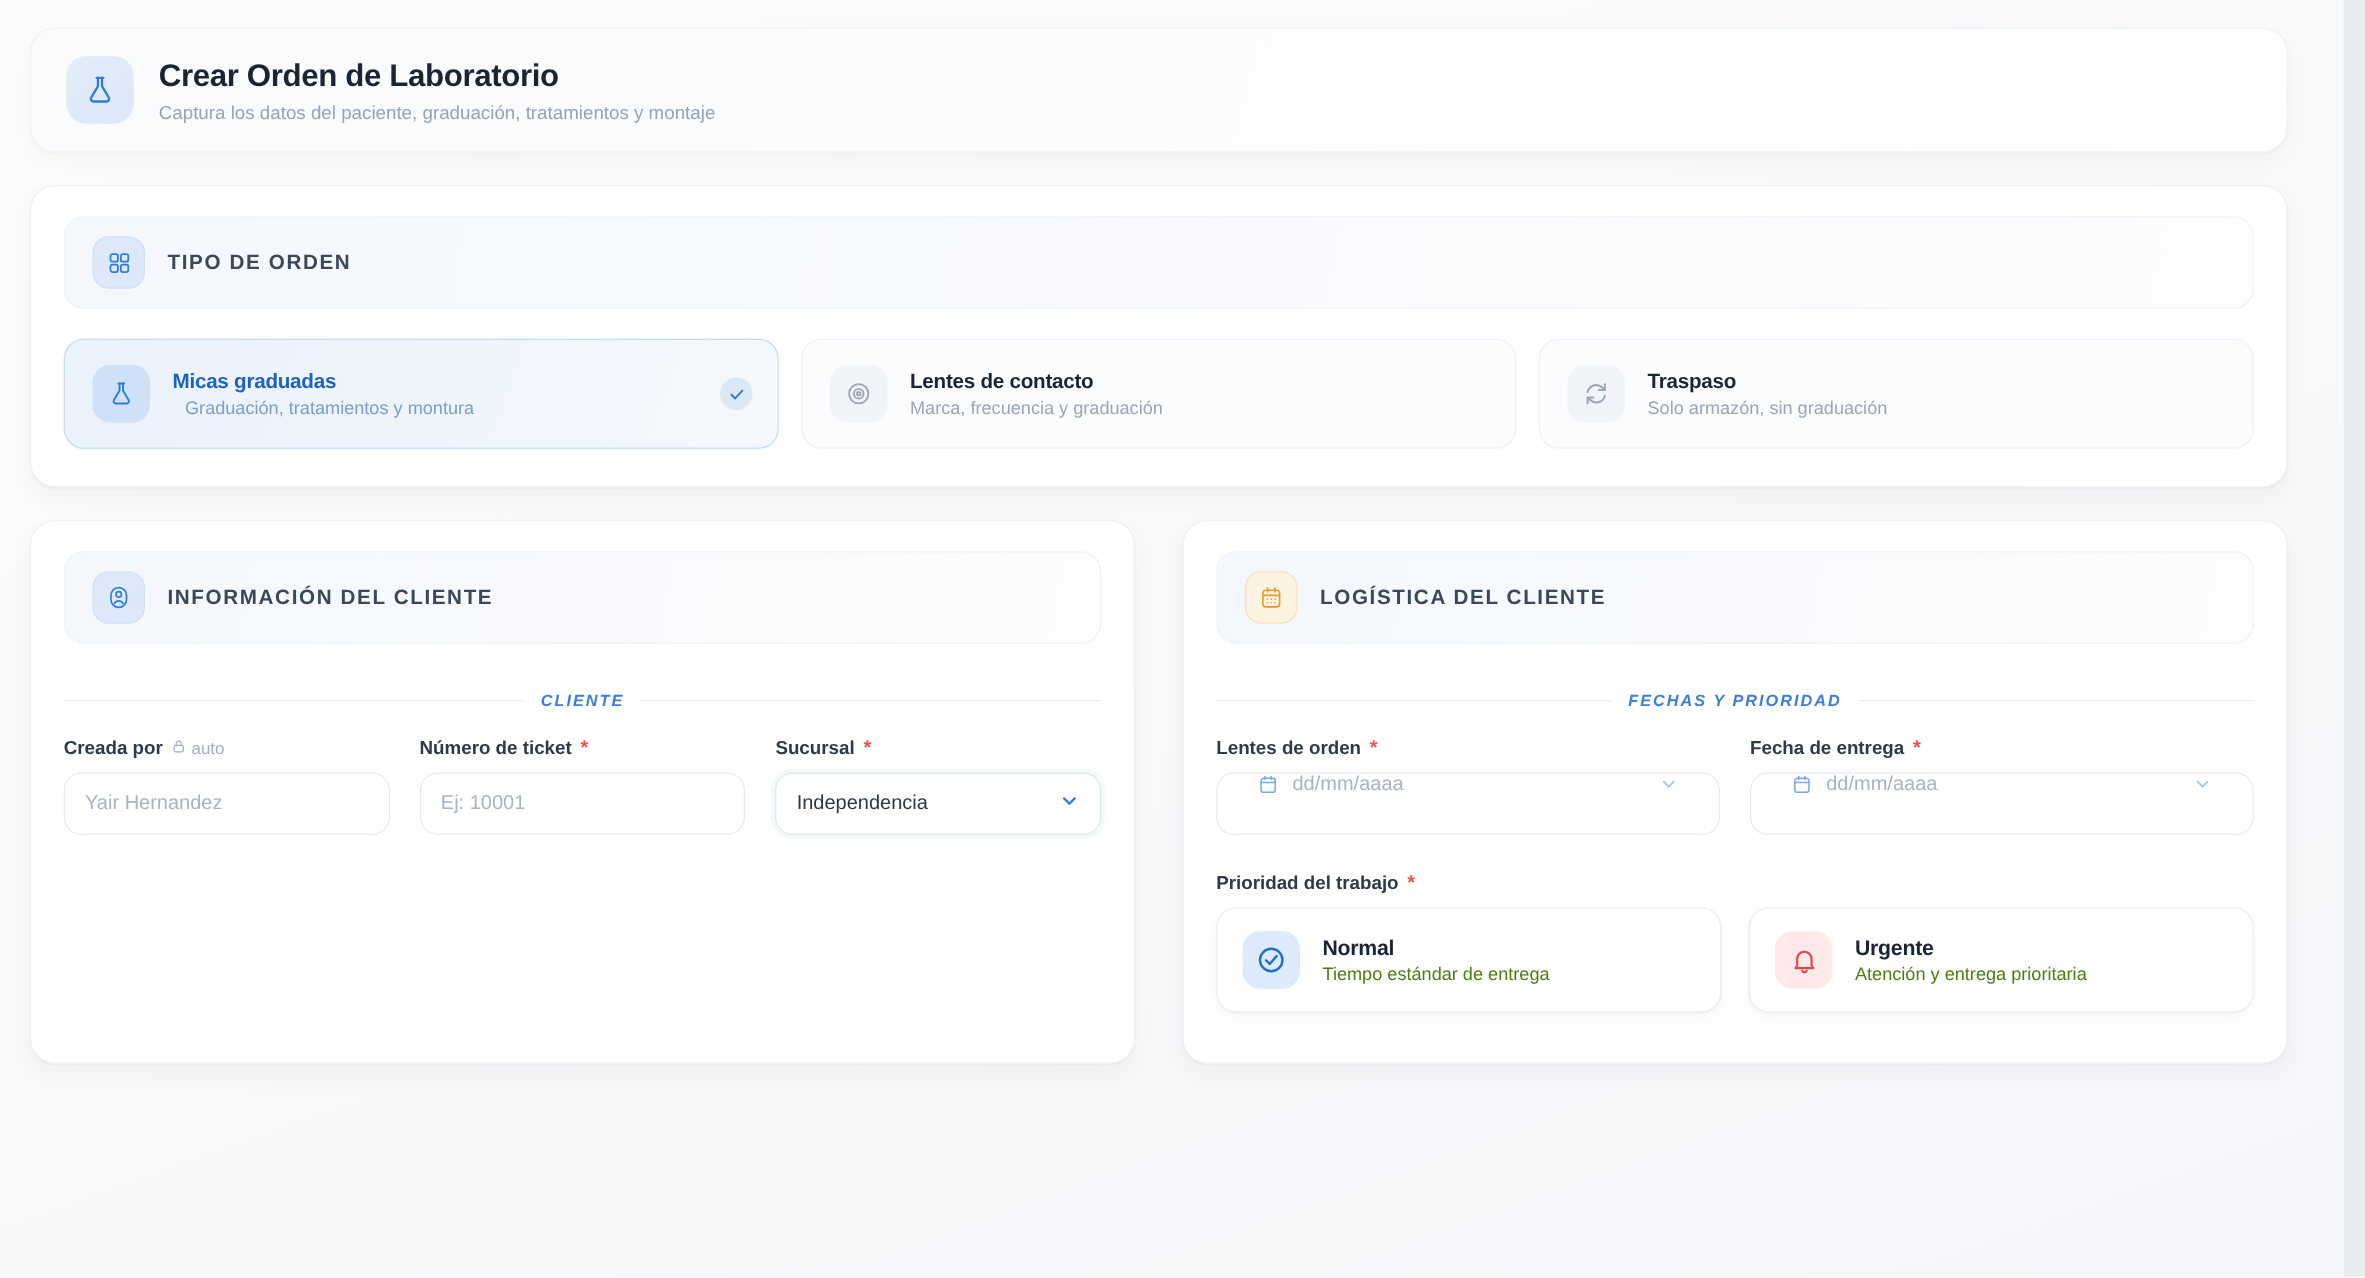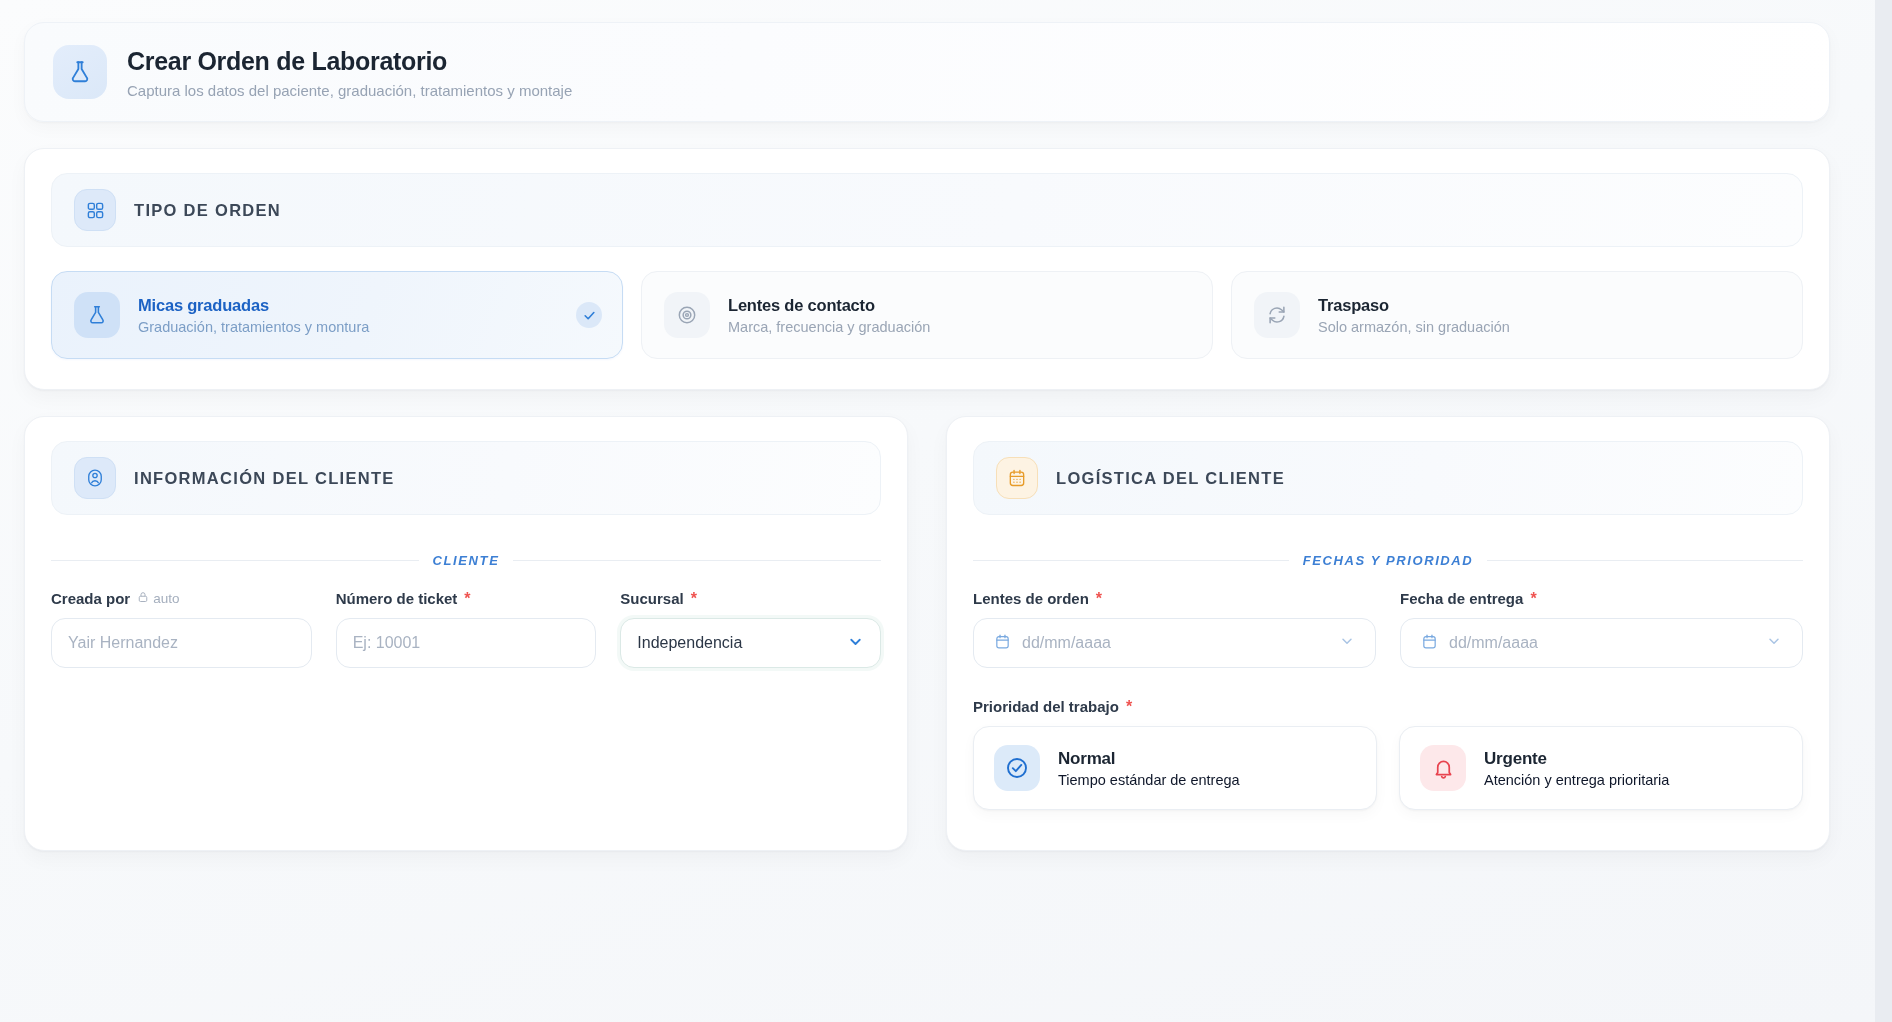--- a/index.html
+++ b/index.html
@@ -153,21 +153,21 @@
     color: #1b2532;
     letter-spacing: -.2px;
     line-height: 1.3;
   }
   .type-tile.selected .tt-title { color: #1c62c4; }
   .tt-sub {
     margin-top: 3px;
     font-size: 14.5px;
     color: #9aa5b5;
   }
-  .type-tile.selected .tt-sub { color: #7c9ec6; }
+  .type-tile.selected .tt-sub { color: #7c9ec6; margin-left: 10px; }
   .tt-check {
     position: absolute;
     right: 20px;
     top: 50%;
     transform: translateY(-50%);
     width: 26px; height: 26px;
     border-radius: 50%;
     background: #dbe8f8;
     display: flex; align-items: center; justify-content: center;
   }
@@ -277,24 +277,24 @@
     border-radius: 14px;
     background: #ffffff;
     font-size: 16px;
     color: #2b3646;
     box-shadow: 0 0 0 3px rgba(134,201,178,.10);
     cursor: pointer;
   }
 
   .date-input {
     display: flex;
-    align-items: center;
+    align-items: flex-start;
     gap: 11px;
     height: 50px;
-    padding: 0 20px;
+    padding: 0 32px;
     border: 1px solid #e4eaf1;
     border-radius: 14px;
     background: #ffffff;
     cursor: pointer;
   }
   .date-input .ph { flex: 1; font-size: 16px; color: #a9b3c2; }
 
   
   .prio-grid {
     display: grid;
@@ -322,21 +322,21 @@
   .pt-icon.red  { background: #fde8ea; }
   .pt-title {
     font-size: 17px;
     font-weight: 700;
     color: #1b2532;
     letter-spacing: -.2px;
   }
   .pt-sub {
     margin-top: 3px;
     font-size: 14.5px;
-    color: #0f172a;
+    color: #4d7c0f;
   }
 
   .mt-prio { margin-top: 30px; }
 </style>
 </head>
 <body>
 
 <div class="page">
 
   <div class="scrollbar-track">

